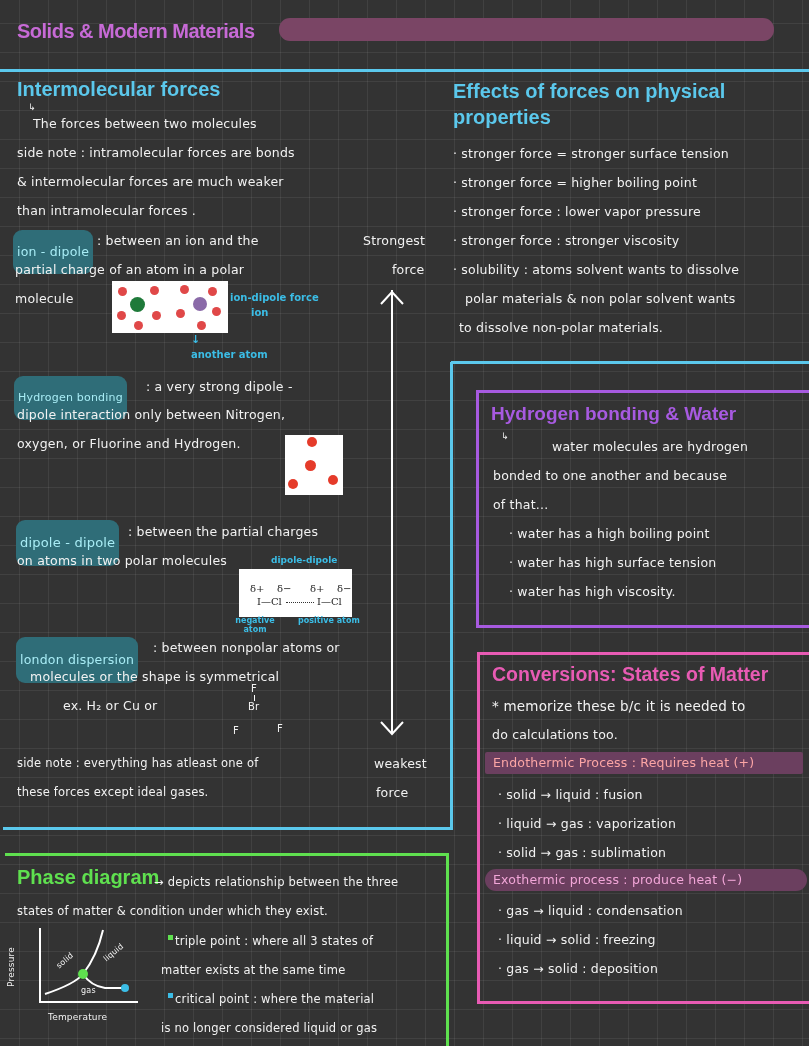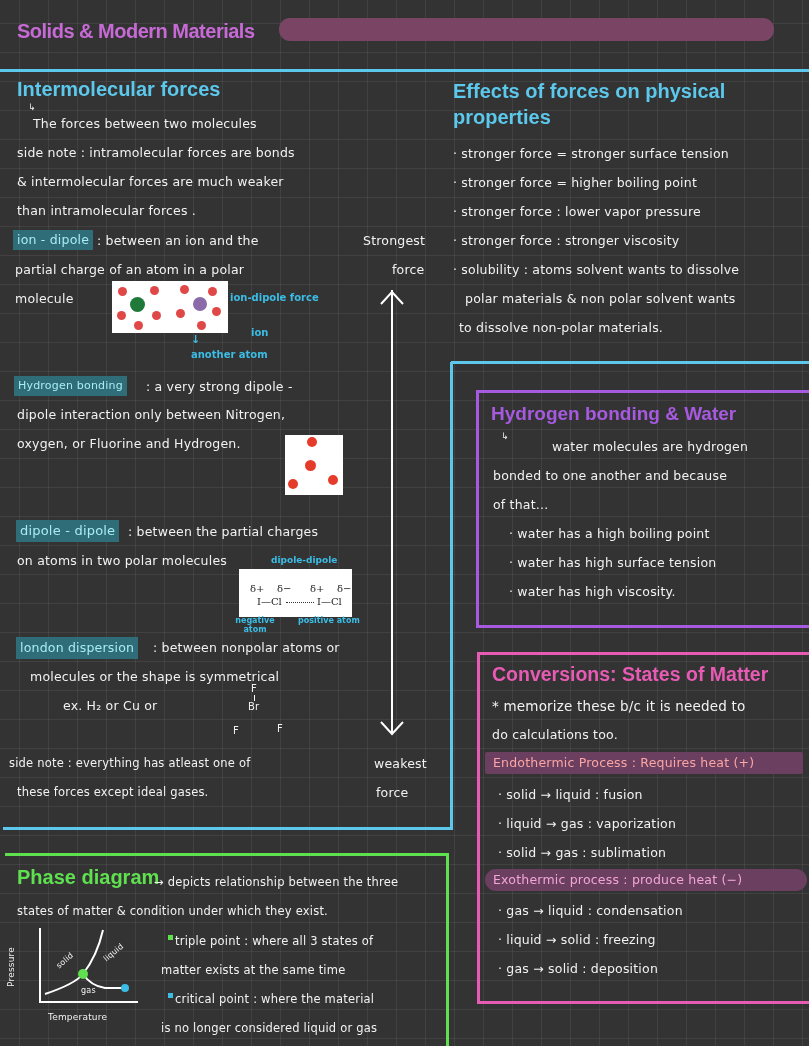--- a/index.html
+++ b/index.html
@@ -10,21 +10,21 @@
       linear-gradient(to right, rgba(255,255,255,0.07) 1px, transparent 1px),
       linear-gradient(to bottom, rgba(255,255,255,0.07) 1px, transparent 1px);
     background-size:29px 29px;
     background-position:-10px -6px;
     font-family:"DejaVu Sans", sans-serif;
     color:#f4f4f4;
   }
   .abs { position:absolute; }
   .hand { font-family:"DejaVu Sans", sans-serif; font-size:12.5px; white-space:nowrap; color:#f2f2f2; letter-spacing:0.2px; }
   .title-font { font-family:"Liberation Sans", sans-serif; font-weight:bold; white-space:nowrap; }
-  .pill { border-radius:0; padding:0 4px; }
+  .pill { border-radius:9px; padding:12px 4px; }
   .line { position:absolute; }
   .img-box { position:absolute; background:#ffffff; }
   .blue-ann { color:#3bbde6; font-size:10px; white-space:nowrap; font-weight:bold; }
   .mol { position:absolute; border-radius:50%; }
 </style>
 </head>
 <body>
 
 <div class="abs title-font" style="left:17px; top:20px; font-size:20px; color:#c76ad6; letter-spacing:-0.5px;">Solids &amp; Modern Materials</div>
 <div class="abs" style="left:279px; top:18px; width:495px; height:23px; background:#7a4565; border-radius:11px;"></div>
@@ -51,21 +51,21 @@
     <div class="mol" style="left:5px; top:30px; width:9px; height:9px; background:#e04848;"></div>
     <div class="mol" style="left:40px; top:30px; width:9px; height:9px; background:#e04848;"></div>
     <div class="mol" style="left:22px; top:40px; width:9px; height:9px; background:#e04848;"></div>
     <div class="mol" style="left:68px; top:4px; width:9px; height:9px; background:#e04848;"></div>
     <div class="mol" style="left:96px; top:6px; width:9px; height:9px; background:#e04848;"></div>
     <div class="mol" style="left:64px; top:28px; width:9px; height:9px; background:#e04848;"></div>
     <div class="mol" style="left:100px; top:26px; width:9px; height:9px; background:#e04848;"></div>
     <div class="mol" style="left:85px; top:40px; width:9px; height:9px; background:#e04848;"></div>
   </div>
   <div class="abs blue-ann" style="left:230px; top:292px;">ion-dipole force</div>
-  <div class="abs blue-ann" style="left:218px; top:327px;padding-left:33px;">ion</div>
+  <div class="abs blue-ann" style="left:218px; top:307px;padding-left:33px;">ion</div>
   <div class="abs blue-ann" style="left:191px; top:333px; font-size:11px;">↓</div>
   <div class="abs blue-ann" style="left:191px; top:349px;">another atom</div>
 
   <div class="abs hand pill" style="left:14px; top:376px; background:#2f6d78; color:#a8ecf5; height:20px; line-height:20px; font-size:11px;">Hydrogen bonding</div>
   <div class="abs hand" style="left:146px; top:379px;">: a very strong dipole -</div>
   <div class="abs hand" style="left:17px; top:407px;">dipole interaction only between Nitrogen,</div>
   <div class="abs hand" style="left:17px; top:436px;">oxygen, or Fluorine and Hydrogen.</div>
   <div class="img-box" style="left:285px; top:435px; width:58px; height:60px;">
     <div class="mol" style="left:22px; top:2px; width:10px; height:10px; background:#e53b2a;"></div>
     <div class="mol" style="left:20px; top:25px; width:11px; height:11px; background:#e53b2a;"></div>
@@ -94,21 +94,21 @@
   <div class="abs hand" style="left:30px; top:669px;">molecules or the shape is symmetrical</div>
   <div class="abs hand" style="left:63px; top:698px;">ex. H₂ or Cu or</div>
   <div class="abs hand" style="left:225px; top:683px; width:60px; height:60px; font-size:10px;">
     <span class="abs" style="left:26px; top:0;">F</span>
     <span class="abs" style="left:29px; top:12px; width:1px; height:6px; background:#fff;"></span>
     <span class="abs" style="left:23px; top:18px;">Br</span>
     <span class="abs" style="left:8px; top:42px;">F</span>
     <span class="abs" style="left:52px; top:40px;">F</span>
   </div>
 
-  <div class="abs hand" style="left:9px; top:756px; font-size:11.5px;text-align:right;">side note : everything has atleast one of</div>
+  <div class="abs hand" style="left:17px; top:756px; font-size:11.5px;text-align:right;">side note : everything has atleast one of</div>
   <div class="abs hand" style="left:17px; top:785px; font-size:11.5px;">these forces except ideal gases.</div>
 
   <div class="abs hand" style="left:363px; top:233px;">Strongest</div>
   <div class="abs hand" style="left:392px; top:262px;">force</div>
   <svg class="abs" style="left:378px; top:288px;" width="28" height="450" viewBox="0 0 28 450">
     <line x1="14" y1="2" x2="14" y2="446" stroke="#ffffff" stroke-width="2"></line>
     <polyline points="3,16 14,4 25,16" fill="none" stroke="#ffffff" stroke-width="2"></polyline>
     <polyline points="3,434 14,446 25,434" fill="none" stroke="#ffffff" stroke-width="2"></polyline>
   </svg>
   <div class="abs hand" style="left:363px; top:756px;margin-left:11px;">weakest</div>

